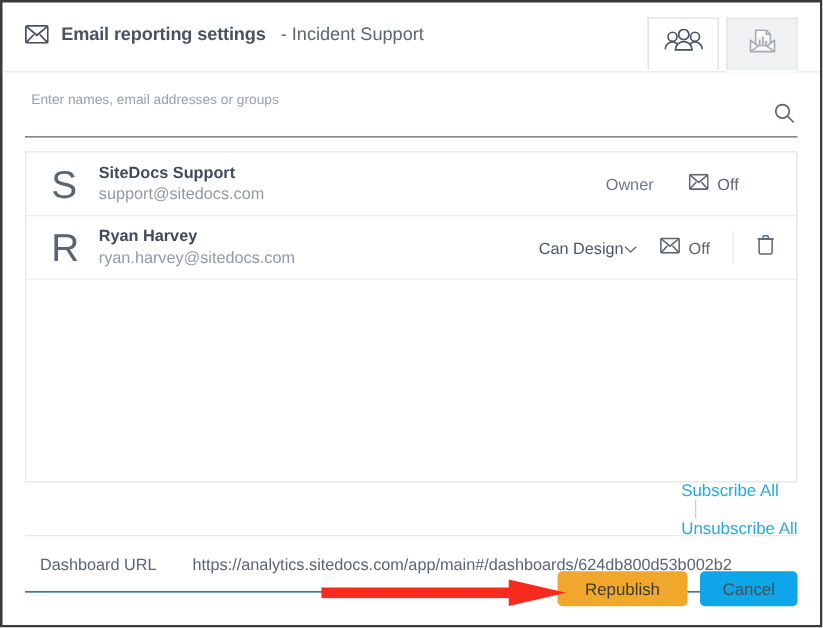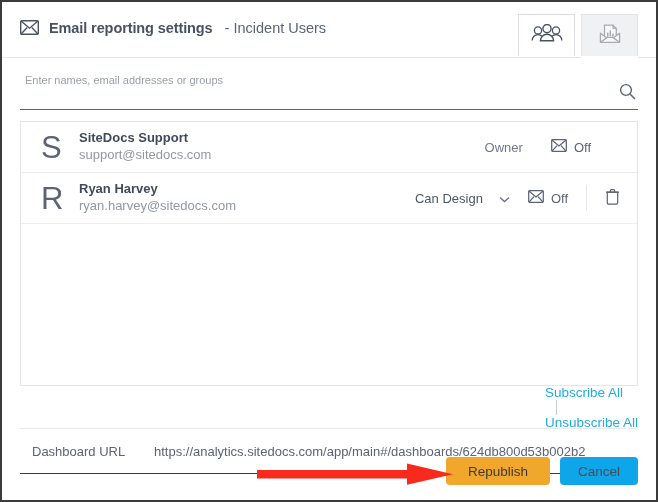--- a/index.html
+++ b/index.html
@@ -176,21 +176,20 @@
   }
   .role-static {
     font-size: 13px;
     color: #70788a;
     margin-right: 28px;
     white-space: nowrap;
   }
   .role-select {
     display: flex;
     align-items: center;
-    gap: 16px;
     font-size: 13px;
     color: #4c5costant;
     color: #4c5668;
     cursor: pointer;
     white-space: nowrap;
     margin-right: 18px;
   }
   .sub-state {
     display: flex;
     align-items: center;
@@ -326,21 +325,21 @@
   <div class="header">
     <div class="header-title-wrap">
       <span class="mail-icon">
         <svg width="19" height="15" viewBox="0 0 19 15">
           <rect x="0.7" y="0.7" width="17.6" height="13.6" rx="1" fill="none" stroke="#4a5262" stroke-width="1.4"></rect>
           <path d="M1.3 1.3 L9.5 8.2 L17.7 1.3" fill="none" stroke="#4a5262" stroke-width="1.4"></path>
           <path d="M1.3 13.7 L7.2 7.6 M17.7 13.7 L11.8 7.6" fill="none" stroke="#4a5262" stroke-width="1.4"></path>
         </svg>
       </span>
       <span class="title-main">Email reporting settings</span>
-      <span class="title-sub">- Incident Users</span>
+      <span class="title-sub">- Incident Support</span>
     </div>
 
     <div class="tabs">
       <div class="tab active">
         <span>
           <svg width="32" height="20" viewBox="0 0 32 20">
             <circle cx="7" cy="6.4" r="3.6" fill="none" stroke="#4a5262" stroke-width="1.3"></circle>
             <path d="M1.2 16.4 a5.8 5.8 0 0 1 11.6 0" fill="none" stroke="#4a5262" stroke-width="1.3"></path>
             <circle cx="25" cy="6.4" r="3.6" fill="none" stroke="#4a5262" stroke-width="1.3"></circle>
             <path d="M19.2 16.4 a5.8 5.8 0 0 1 11.6 0" fill="none" stroke="#4a5262" stroke-width="1.3"></path>

